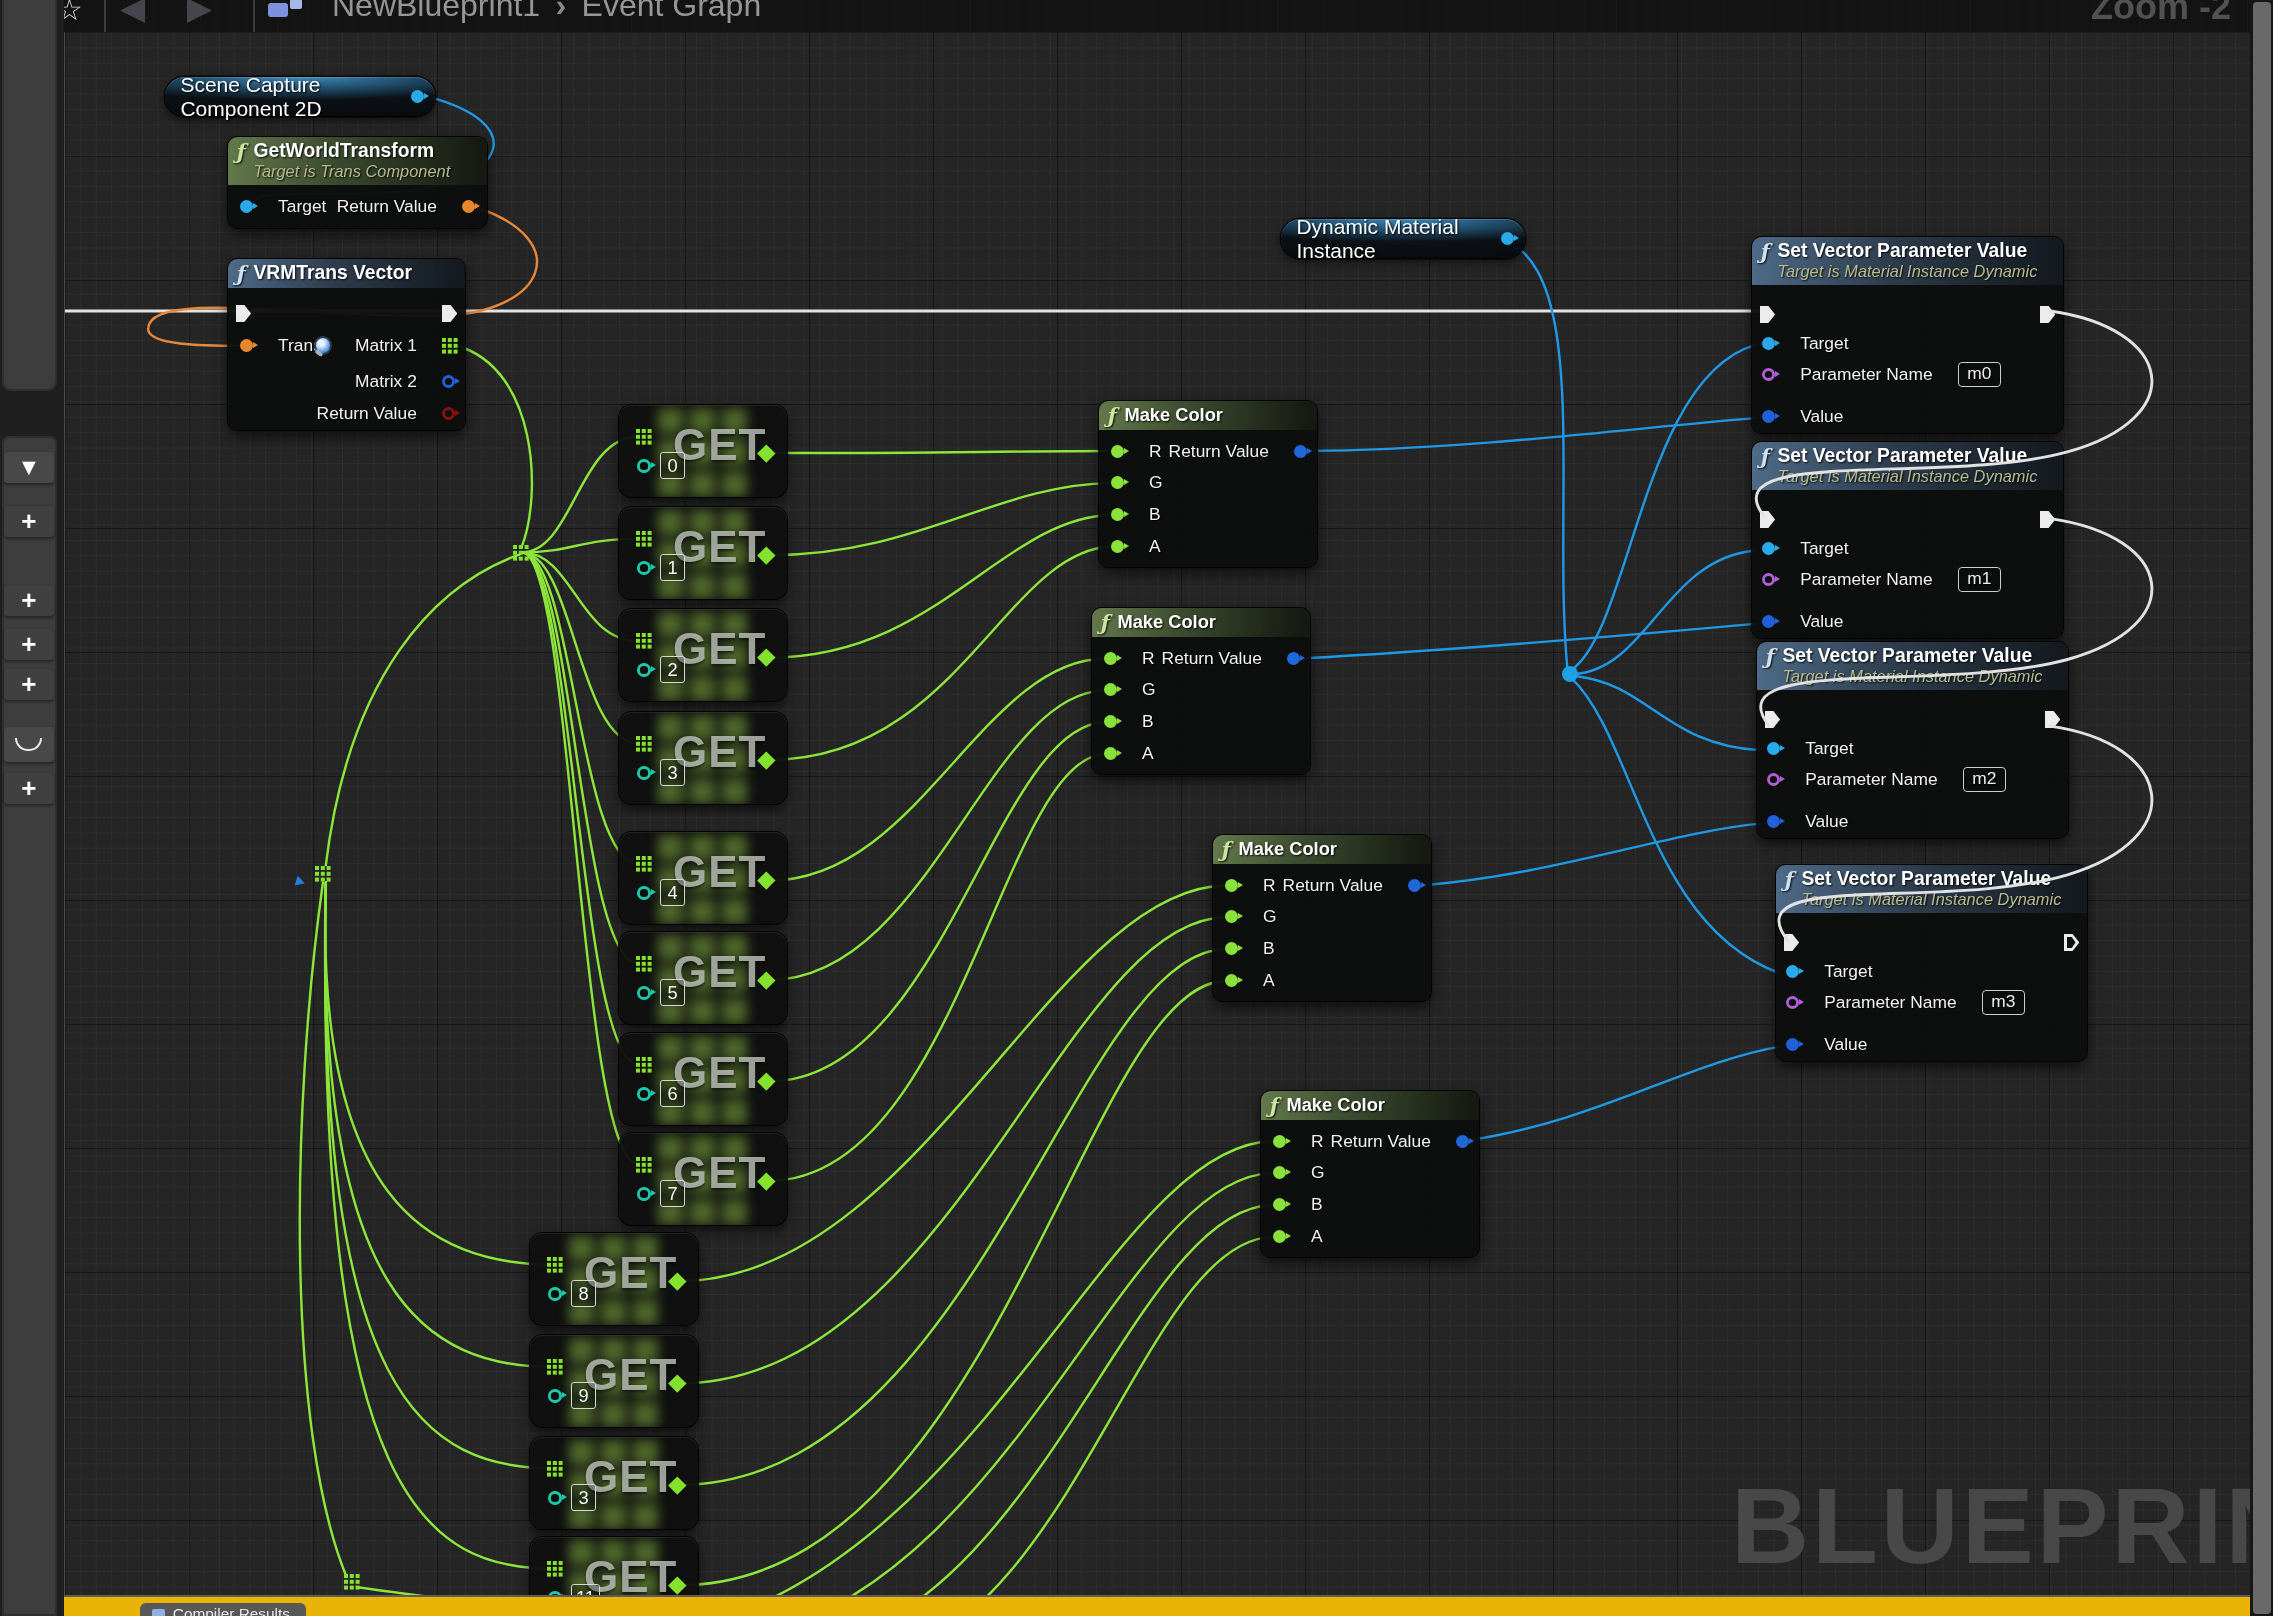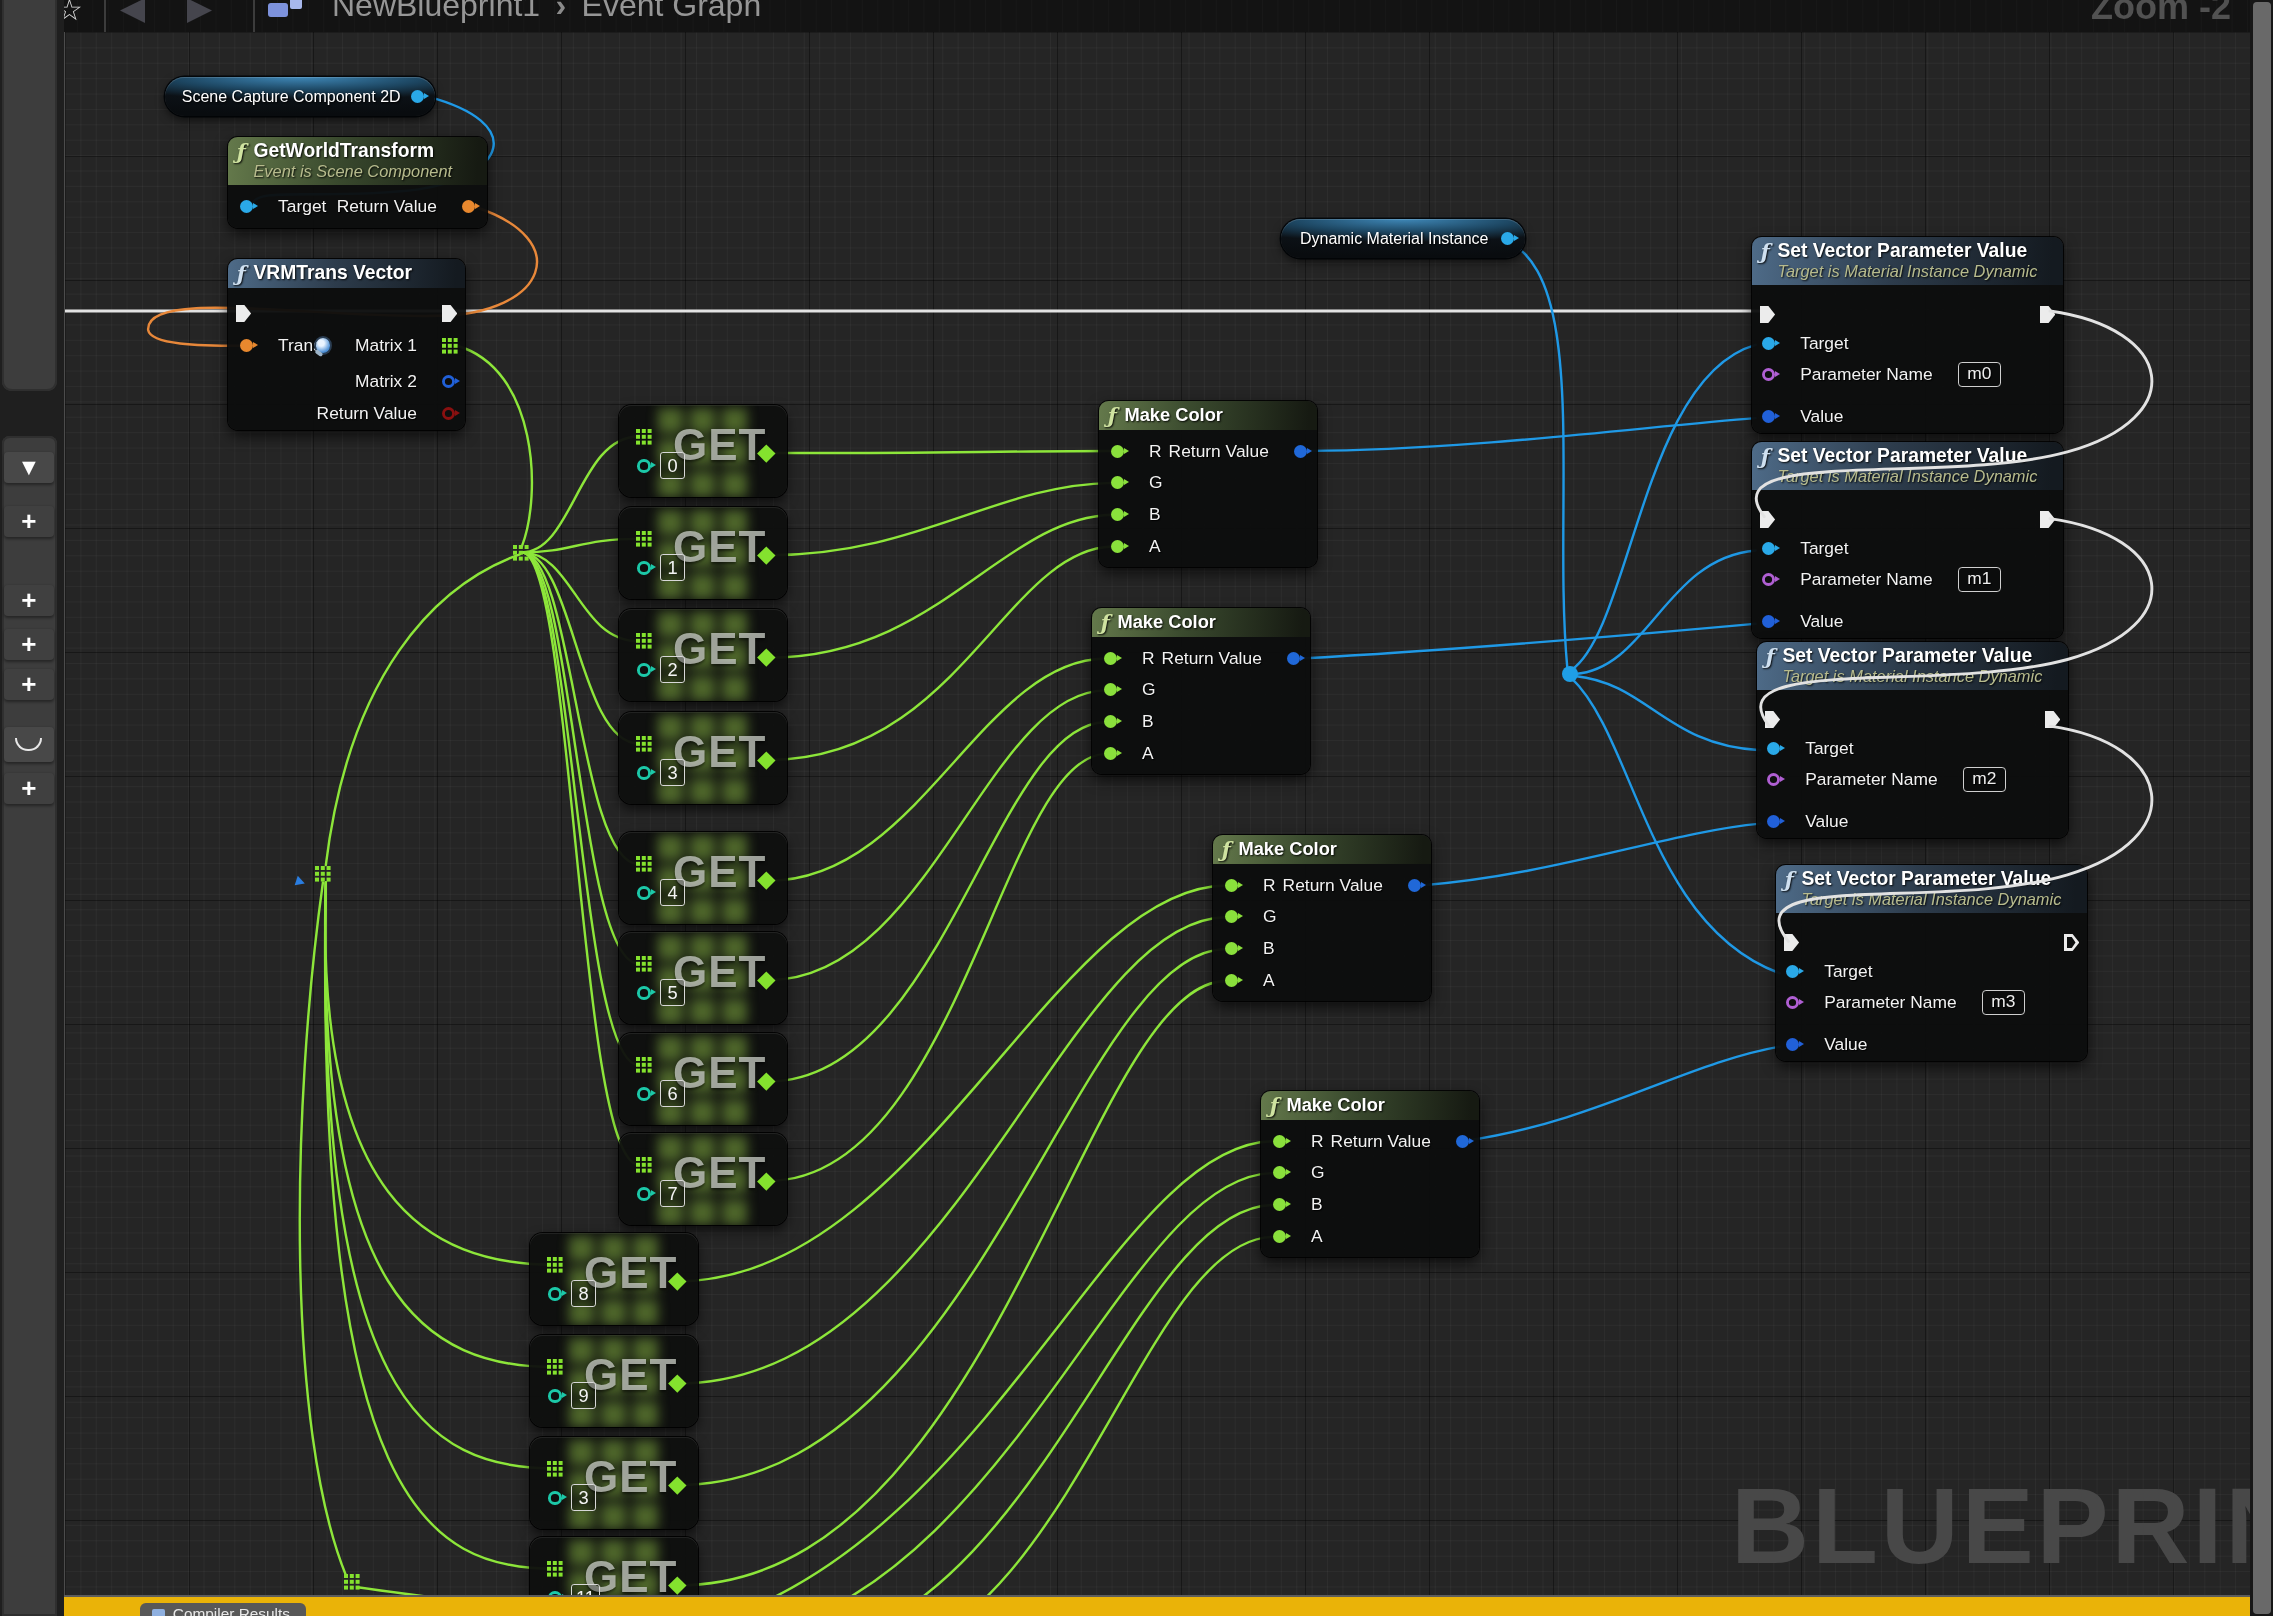--- a/index.html
+++ b/index.html
@@ -54,21 +54,21 @@
   .pdia{width:12.6px;height:12.6px;background:#84e22e;transform:rotate(45deg);flex:none}
   .mag{width:14.5px;height:14.5px;border-radius:50%;position:relative;flex:none;
     background:radial-gradient(circle at 38% 35%,#eaf4ff 0 2.9px,#4c8fd6 70%);
     box-shadow:0 0 0 1.9px #2a3d52}
   .mag:after{content:"";position:absolute;left:-1px;top:12.6px;width:7.7px;height:3.9px;background:#9db4c8;
     transform:rotate(35deg);border-radius:1.9px}
   .pbox{border:1.9px solid #cfcfcf;border-radius:3.9px;padding:1px 8.7px 1.9px;font-size:17.4px;color:#eee;
     background:rgba(8,8,8,.35);line-height:1.1}
 
   
-  .pill{position:absolute;height:39px;border-radius:19.3px;color:#fff;font-size:16px;
+  .pill{position:absolute;height:39px;border-radius:19.3px;color:#fff;font-size:21px;
     text-shadow:1px 1px 1.9px #000;display:flex;align-items:center;justify-content:center;
     padding:0 33px 0 15.4px;
     background:radial-gradient(130% 95% at 50% 0%,#3f88b8 0%,#1c4560 36%,#0c1116 62%,#090c0f 100%);
     box-shadow:0 3.9px 9.7px rgba(0,0,0,.6),0 0 0 1.4px #04080c,inset 0 1px 0 rgba(255,255,255,.15)}
   .pill .pc{position:absolute;right:10.6px;top:12.6px}
 
   
   .getnode{position:absolute;width:168px;height:92px;border-radius:12.6px;overflow:hidden;
     background:rgba(15,16,15,.96);
     box-shadow:0 5.8px 11.6px rgba(0,0,0,.6),0 0 0 1px rgba(0,0,0,.9),inset 0 1px 0 rgba(255,255,255,.08)}
@@ -192,21 +192,21 @@
         </div>
         <div class="pill" style="left: 1216px; top: 187px; width: 244px;">
           <span>Dynamic Material Instance</span>
           <span class="pc" style="color:#2aa9e8"></span>
         </div>
         <div class="node" style="left: 163px; top: 105px; width: 259px; height: 91px;">
           <div class="nhead green">
             <span class="fico">ƒ</span>
             <span>
               <div style="font-size:19.3px">GetWorldTransform</div>
-              <div class="nsub">Event is Scene Component</div>
+              <div class="nsub">Target is Trans Component</div>
             </span>
           </div>
           <div class="prow" style="top: 58px; left: 11.6px;">
             <span class="pc" style="color:#2aa9e8"></span>
             <span class="plab">Target</span>
           </div>
           <div class="prow r" style="top: 58px; right: 11.6px;">
             <span class="pc" style="color:#e8882e"></span>
             <span class="plab">Return Value</span>
           </div>

